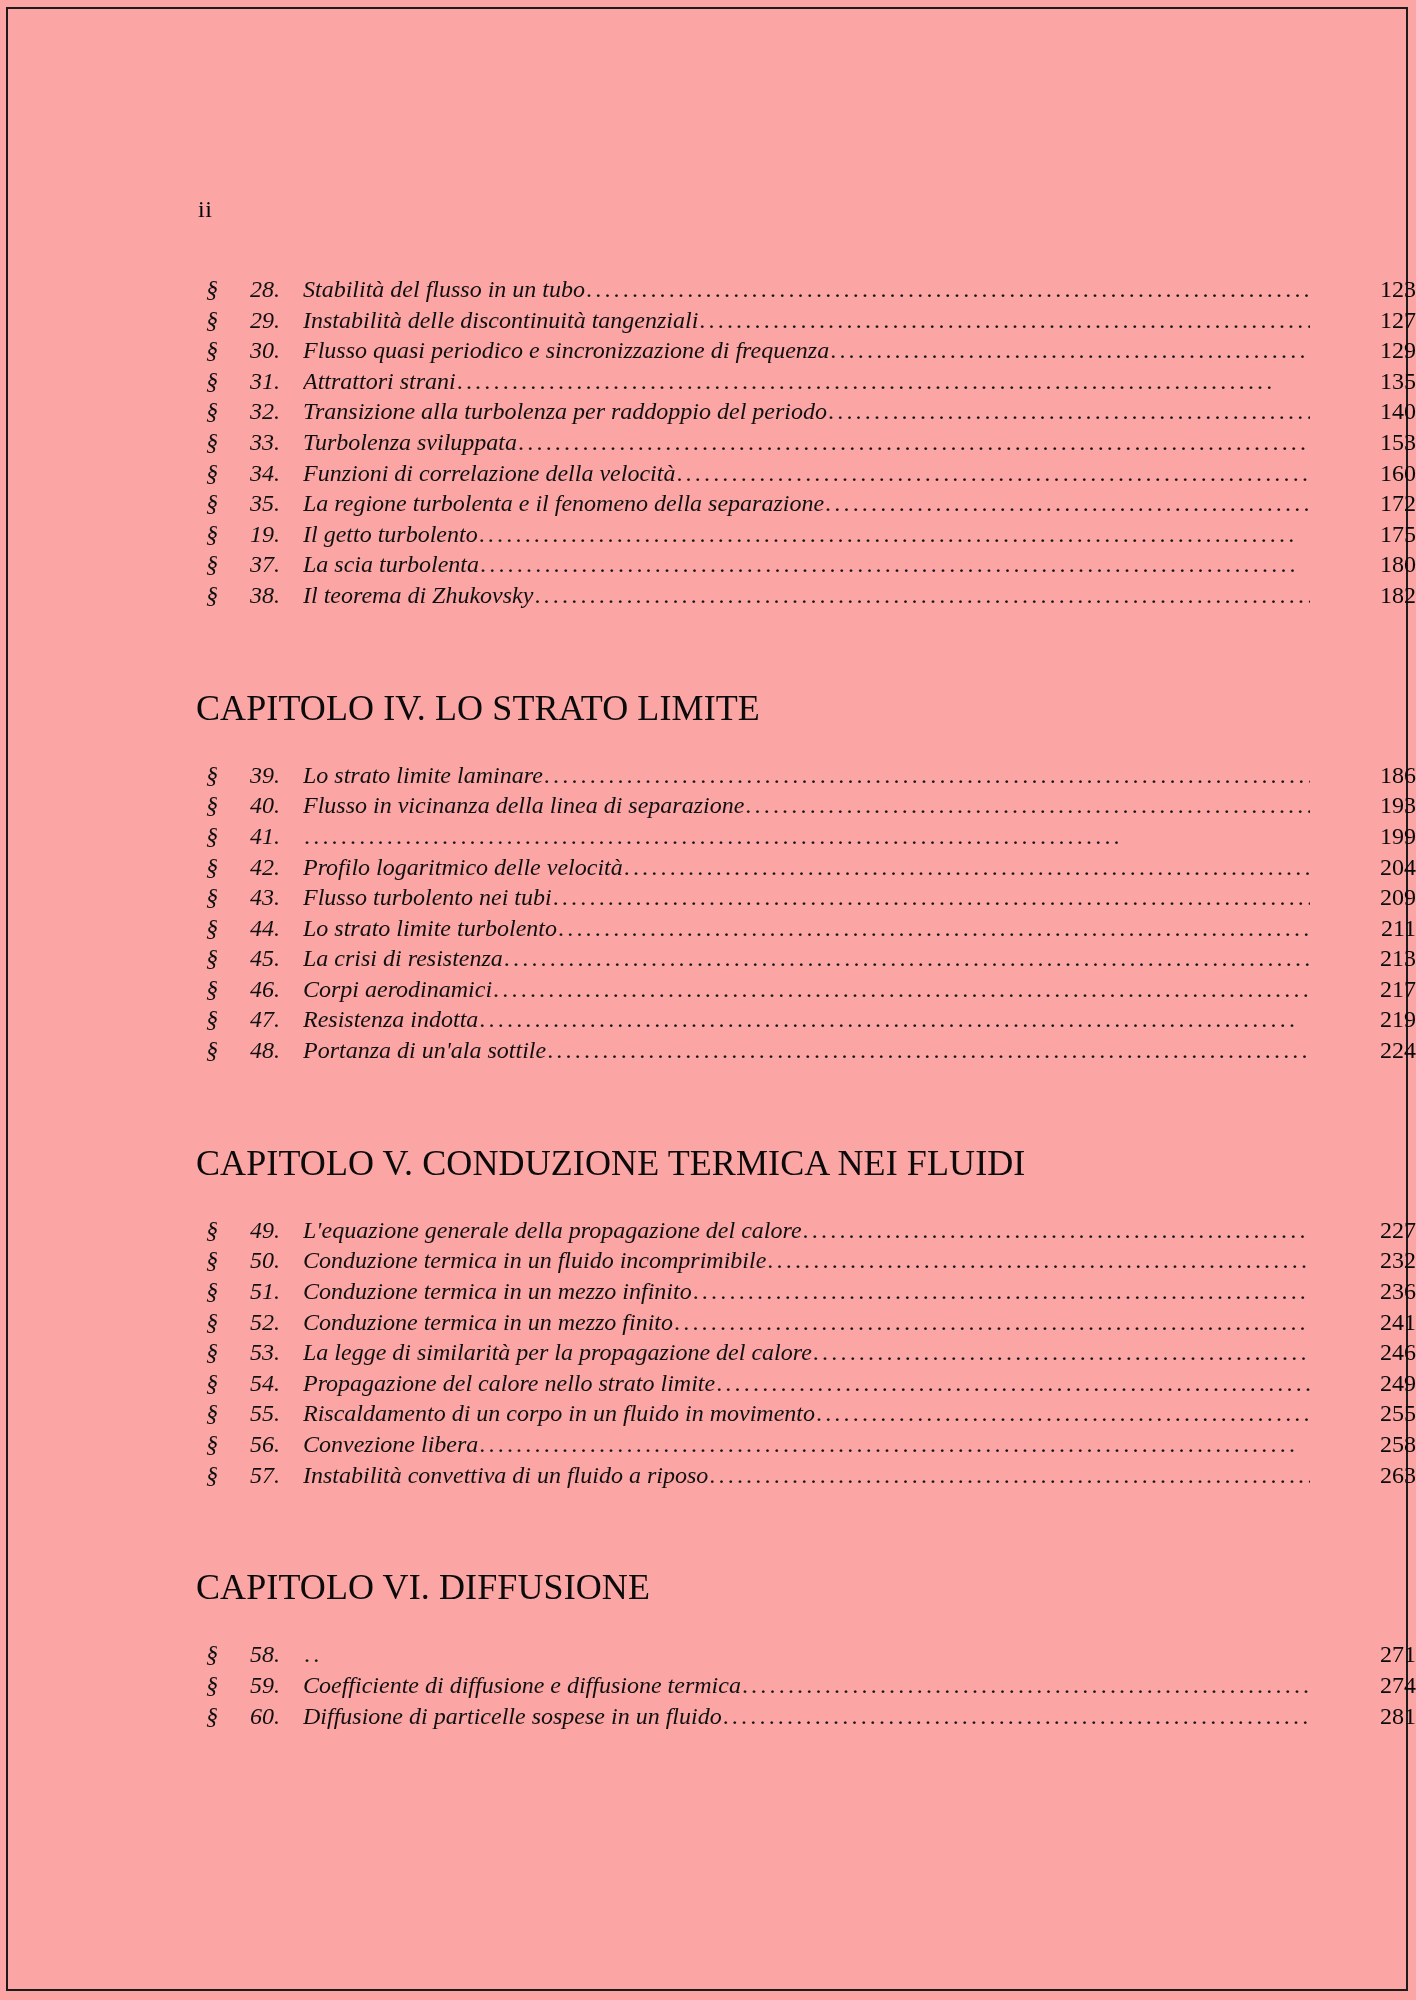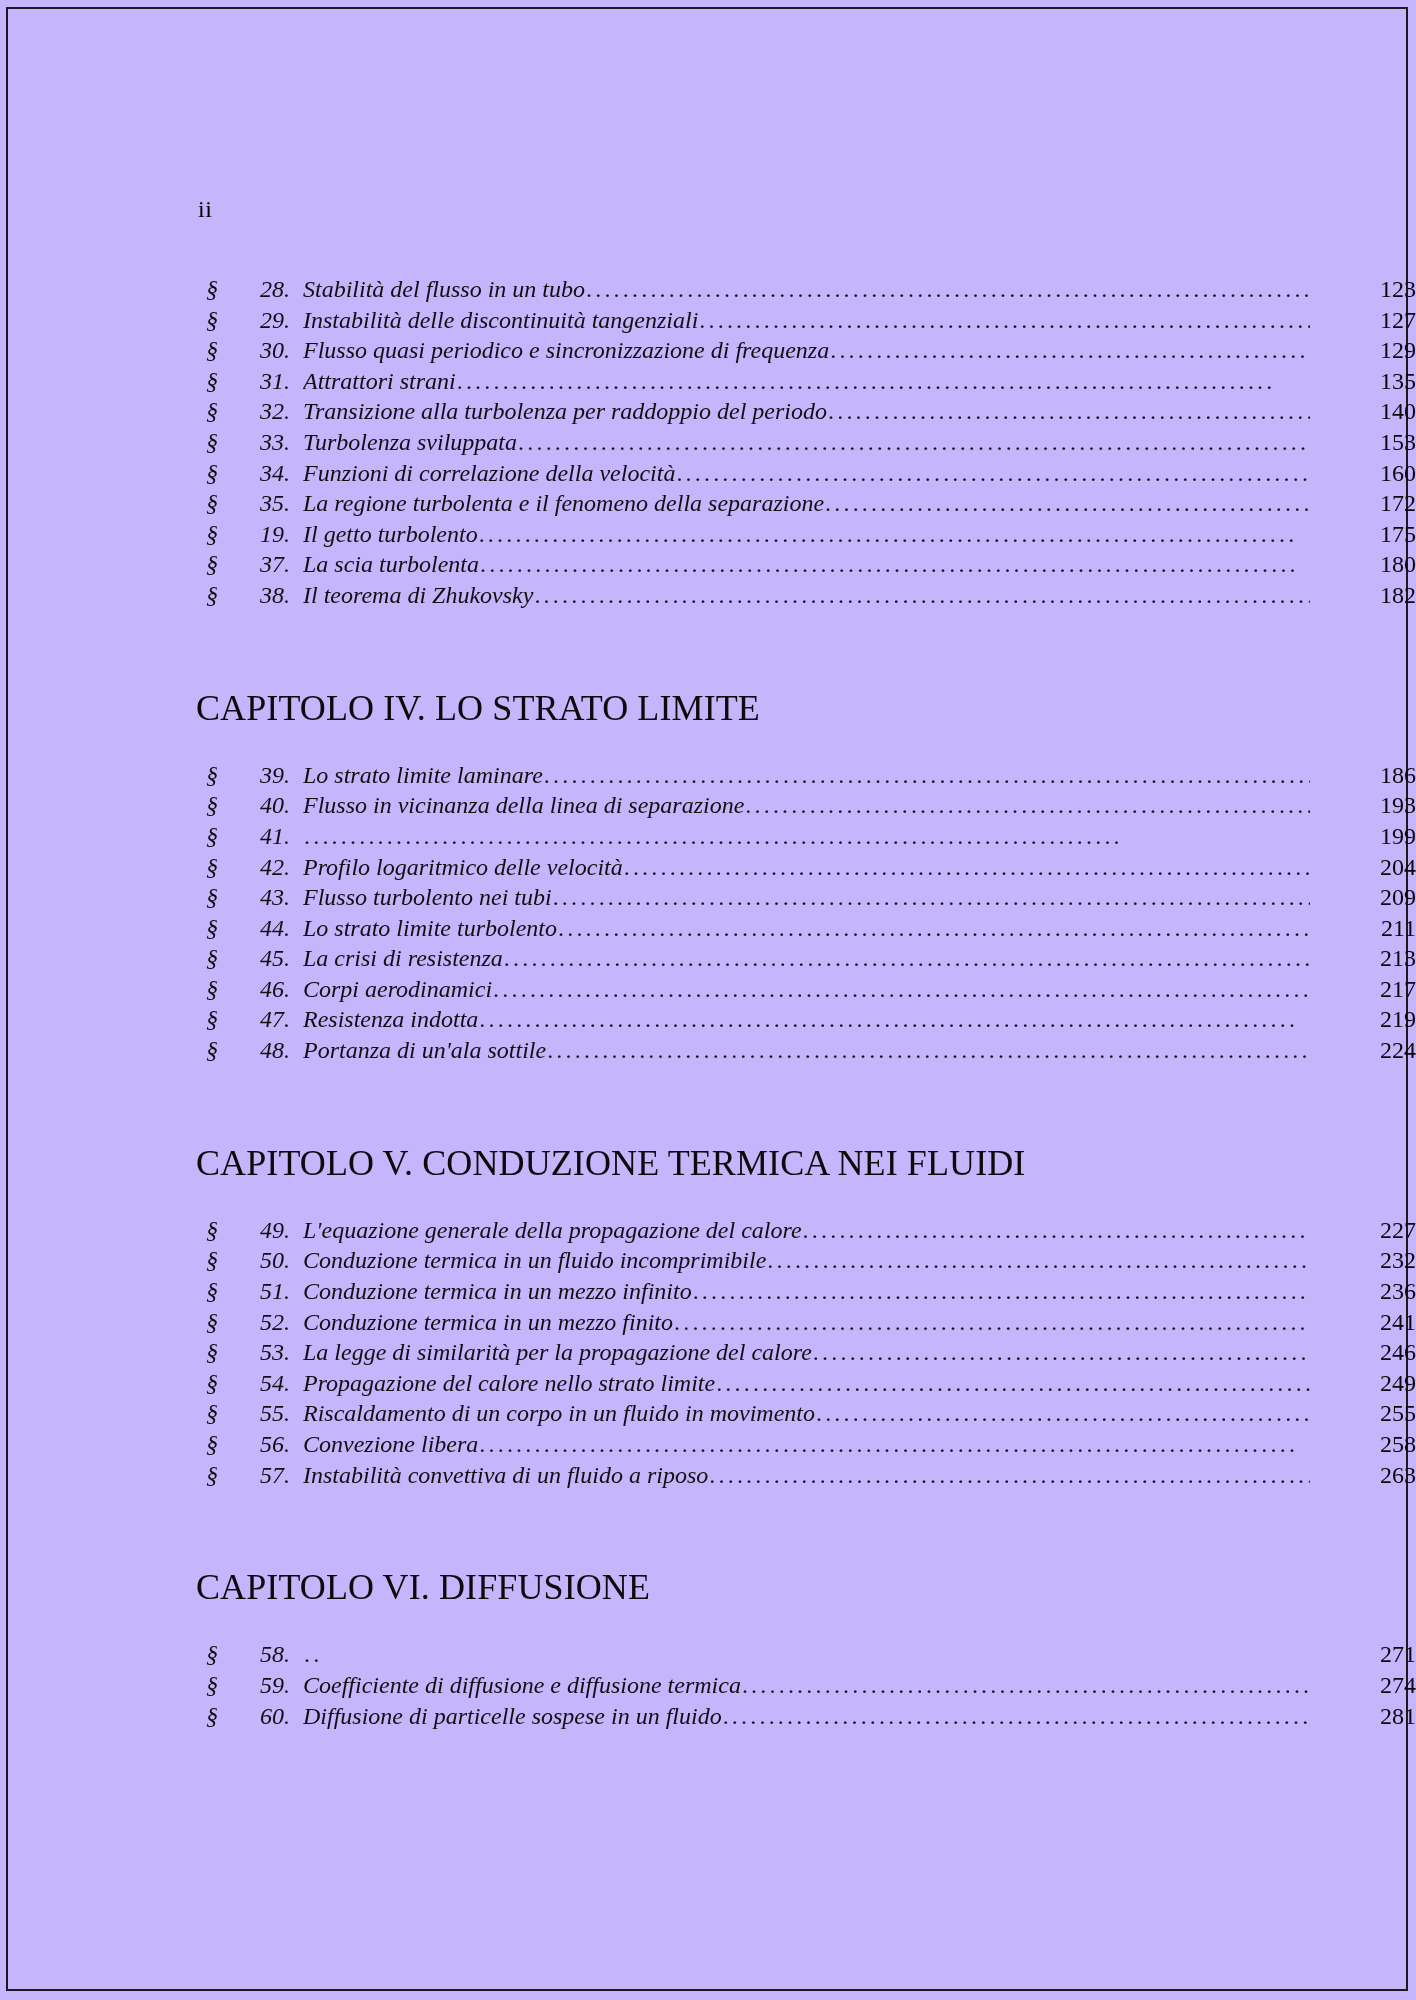--- a/index.html
+++ b/index.html
@@ -7,21 +7,21 @@
     padding: 0;
     background: #ffffff;
   }
   body {
     font-family: "Liberation Serif", "DejaVu Serif", serif;
   }
   .page {
     position: relative;
     width: 1416px;
     height: 2000px;
-    background: #c4b5fd;
+    background: #fca5a5;
     box-sizing: border-box;
     overflow: hidden;
   }
   .page-frame {
     position: absolute;
     left: 6px;
     top: 7px;
     width: 1402px;
     height: 1984px;
     border: 2px solid #1b1b1b;
@@ -72,21 +72,21 @@
   .entry .sect-sym {
     width: 26px;
     flex: 0 0 26px;
     text-align: left;
     margin-left: 206px;
     font-style: italic;
   }
   .entry .sect-num {
     width: 58px;
     flex: 0 0 58px;
-    text-align: right;
+    text-align: center;
     padding-left: 8px;
     font-style: italic;
     box-sizing: border-box;
   }
   .entry .title-wrap {
     flex: 1 1 auto;
     position: relative;
     display: flex;
     align-items: flex-start;
     min-width: 0;

